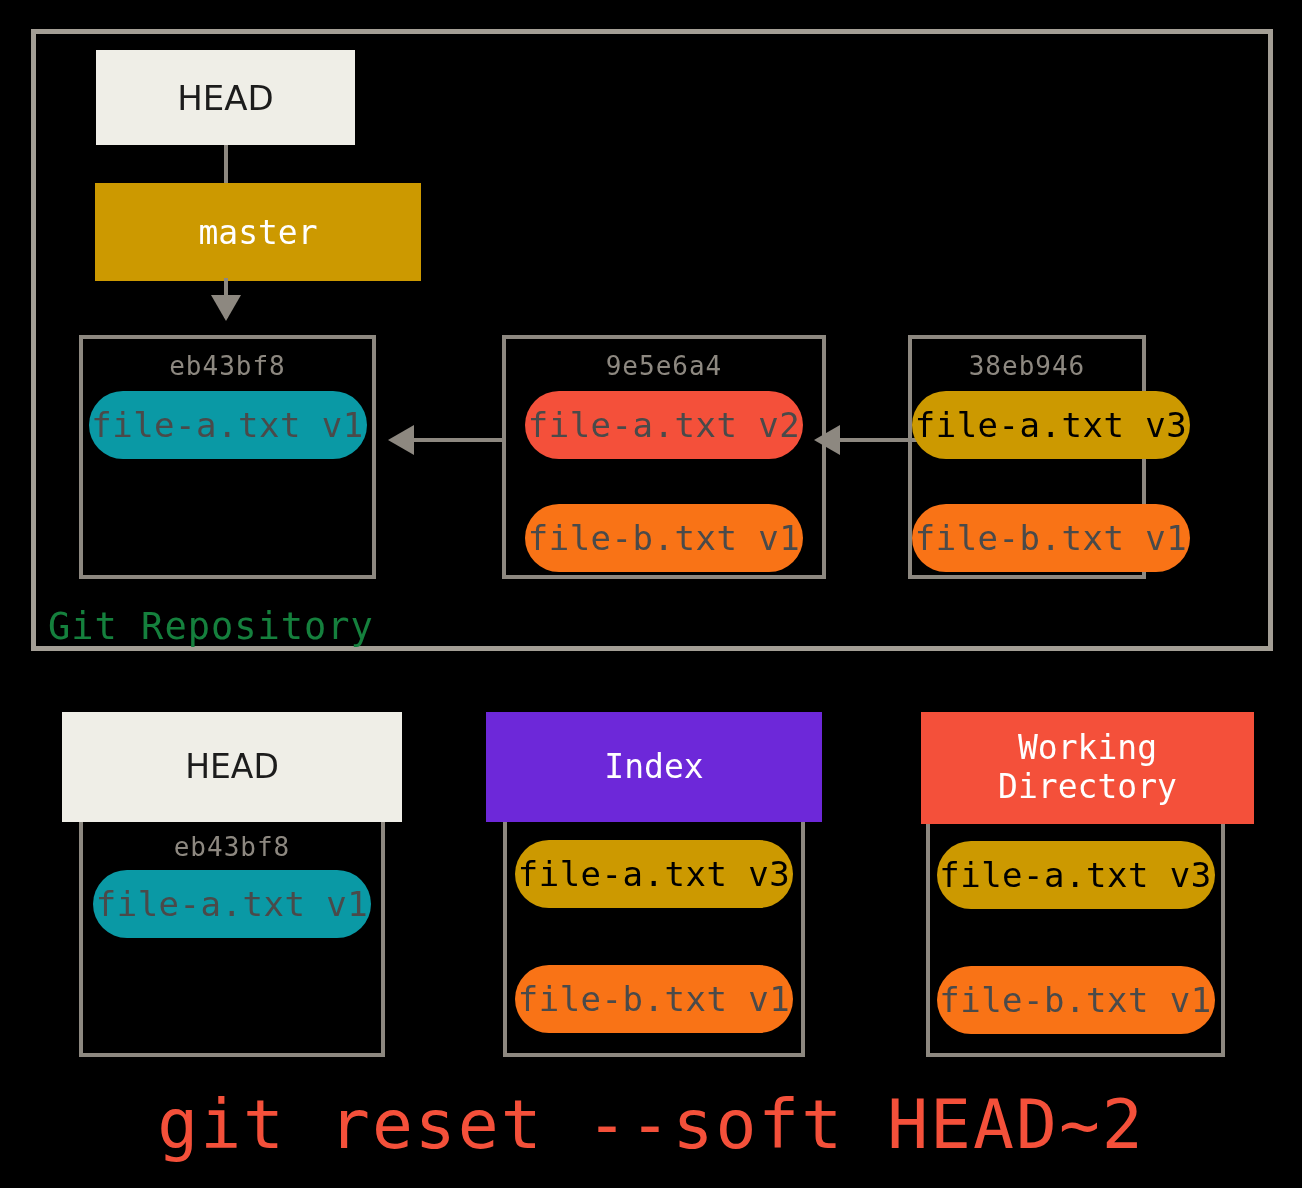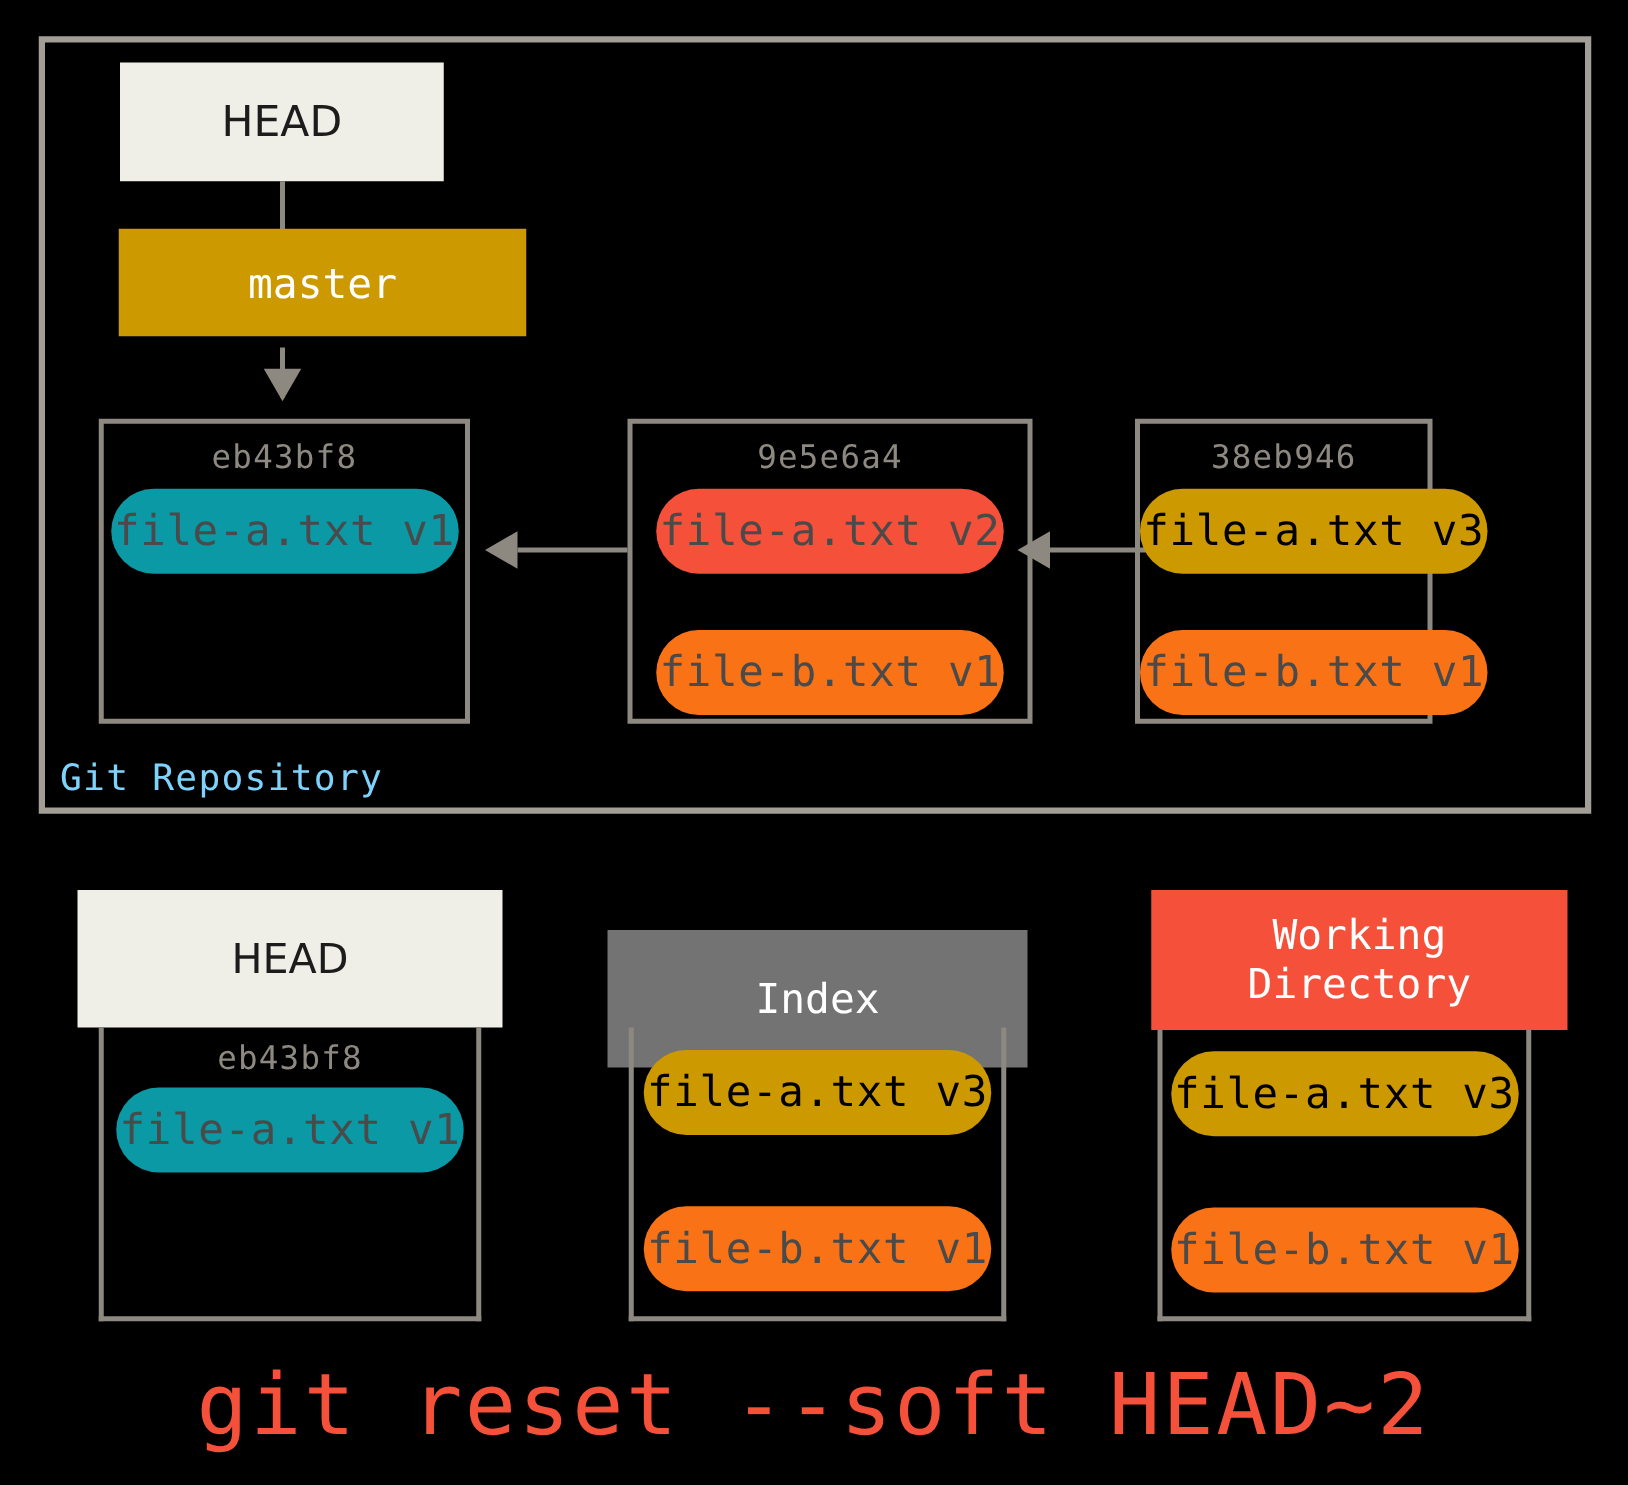--- a/index.html
+++ b/index.html
@@ -15,42 +15,42 @@
   .repo-frame {
     position: absolute;
     left: 31px; top: 29px;
     width: 1242px; height: 622px;
     border: 5px solid #a39e95;
     background: transparent;
   }
   .repo-label {
     position: absolute;
     left: 48px; top: 605px;
-    font-size: 29px;
+    font-size: 37px;
     letter-spacing: 1px;
-    color: #7dd3fc;
+    color: #15803d;
     white-space: nowrap;
     text-align: right;
   }
 
   
   .head-top {
     position: absolute;
     left: 96px; top: 50px;
     width: 259px; height: 95px;
     background: #efeee7;
     display: flex; align-items: center; justify-content: center;
     font-family: "DejaVu Sans", "Liberation Sans", sans-serif;
     font-size: 34px;
     color: #1c1c1c;
   }
   .branch-box {
     position: absolute;
     left: 95px; top: 183px;
-    width: 326px; height: 86px;
+    width: 326px; height: 98px;
     background: #cc9900;
     display: flex; align-items: center; justify-content: center;
     font-size: 33px;
     color: #ffffff;
   }
 
   
   .conn {
     position: absolute;
     background: #8d8880;
@@ -128,21 +128,21 @@
     top: 0;
     height: 110px;
     display: flex; align-items: center; justify-content: center;
     text-align: center;
     font-size: 33px;
     line-height: 1.18;
     white-space: pre-line;
   }
   .hdr-cream { background: #efeee7; color: #1c1c1c;
                font-family: "DejaVu Sans", "Liberation Sans", sans-serif; }
-  .hdr-teal  { background: #737373; color: #ffffff; margin-top: 32px; }
+  .hdr-teal  { background: #6d28d9; color: #ffffff; }
   .hdr-red   { background: #f4503a; color: #ffffff; margin-left: 12px; }
   .panel-body {
     position: absolute;
     border: 4px solid #8d8880;
     border-top: none;
     padding-top: 10px;
   }
   .panel-sha {
     text-align: center;
     font-size: 26px;

